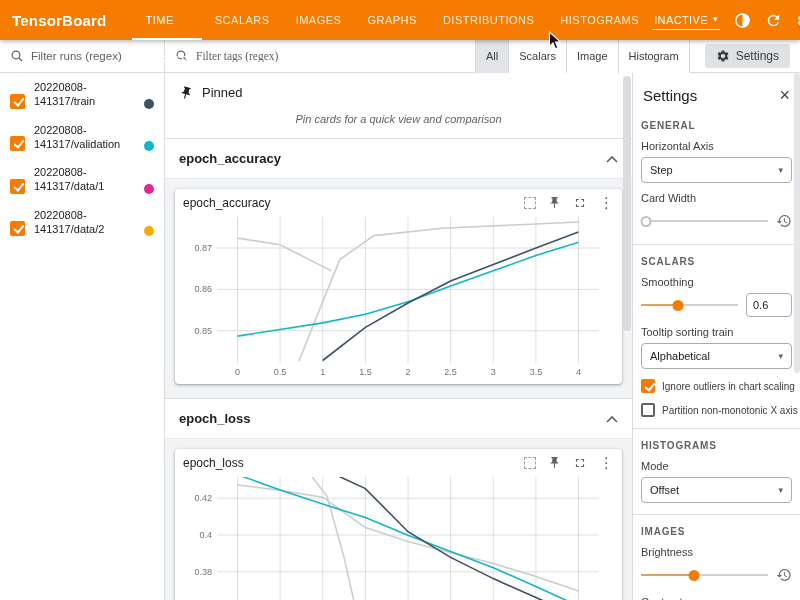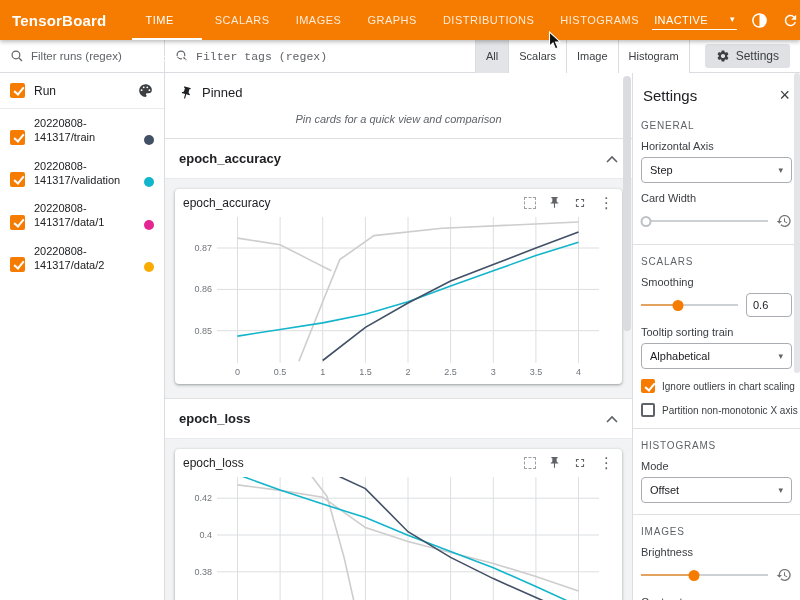--- a/index.html
+++ b/index.html
@@ -5,41 +5,41 @@
 *{box-sizing:border-box;margin:0;padding:0}
 html,body{width:800px;height:600px;overflow:hidden;font-family:"Liberation Sans","DejaVu Sans",sans-serif;background:#fff;color:#202124}
 .app{width:800px;height:600px;display:flex;flex-direction:column}
 
 .topbar{height:40px;flex:0 0 40px;background:#f57c00;display:flex;align-items:center;color:#fff;padding:0 12px;box-shadow:0 2px 4px rgba(0,0,0,.25);position:relative;z-index:6}
 .logo{font-size:15px;font-weight:700;margin-right:26px;letter-spacing:.2px}
 .tabs{display:flex;height:40px}
 .tab{font-size:11px;font-weight:500;letter-spacing:.5px;padding:0 13px;line-height:40px;color:rgba(255,255,255,.85);cursor:pointer}
 .tab.active{color:#fff;box-shadow:inset 0 -2px 0 #fff}
 .topbar-right{margin-left:auto;display:flex;align-items:center;gap:14px}
-.status{display:flex;align-items:center;gap:22px;font-size:11px;letter-spacing:.4px;border-bottom:1px solid rgba(255,255,255,.95);padding:3px 2px;cursor:pointer}
+.status{display:flex;align-items:center;gap:5px;font-size:11px;letter-spacing:.4px;border-bottom:1px solid rgba(255,255,255,.95);padding:3px 2px;cursor:pointer}
 .caret{font-size:9px;line-height:1}
 .ibtn{display:flex;align-items:center;cursor:pointer}
 
 .body{flex:1;display:flex;min-height:0}
 .sidebar{width:165px;flex:0 0 165px;border-right:1px solid #dadce0;display:flex;flex-direction:column;background:#fff}
 .searchrow{height:33px;flex:0 0 33px;display:flex;align-items:center;gap:7px;padding:0 10px;border-bottom:1px solid #dadce0}
 .searchrow input{border:0;outline:0;flex:1;font-size:11.5px;color:#202124;font-family:inherit;min-width:0}
 .searchrow input::placeholder{color:#5f6368}
 .runhead{display:flex;align-items:center;gap:9px;padding:9px 10px;border-bottom:1px solid #e8eaed;font-size:12px}
 .runrow{display:flex;align-items:flex-end;gap:9px;padding:7px 10px;font-size:11px;line-height:1.3;cursor:default}
 .runname{flex:1;min-width:0;word-break:break-word;color:#202124}
 .dot{width:10px;height:10px;border-radius:50%;flex:0 0 10px;margin-left:auto}
 .cb{width:15px;height:15px;border-radius:2px;flex:0 0 15px;position:relative;border:2px solid #5f6368;background:#fff;cursor:pointer}
 .cb.checked{border-color:#f57c00;background:#f57c00}
 .cb.checked::after{content:"";position:absolute;left:3.5px;top:0;width:4px;height:8px;border:solid #fff;border-width:0 2px 2px 0;transform:rotate(40deg)}
 .cb.small{width:14px;height:14px;flex:0 0 14px}
 
 .rightcol{flex:1;display:flex;flex-direction:column;min-width:0}
 .tagbar{height:33px;flex:0 0 33px;display:flex;align-items:center;gap:7px;padding:0 10px;border-bottom:1px solid #dadce0;background:#fff}
-.tagbar input{border:0;outline:0;flex:1;font-size:11.5px;font-family:Liberation Mono, monospace;min-width:0}
+.tagbar input{border:0;outline:0;flex:1;font-size:11.5px;font-family:Liberation Serif, serif;min-width:0}
 .tagbar input::placeholder{color:#5f6368}
 .chips{display:flex;border:1px solid #dadce0;border-radius:4px;overflow:hidden;flex:0 0 auto}
 .chip{font-size:11px;padding:20px 10px;color:#3c4043;border-left:1px solid #dadce0;cursor:pointer;background:#fff;white-space:nowrap}
 .chip:first-child{border-left:0}
 .chip.selected{background:#e2e4e7}
 .settingsbtn{display:flex;align-items:center;gap:6px;background:#dfe1e5;border-radius:3px;padding:5px 11px;font-size:12px;color:#3c4043;margin-left:8px;cursor:pointer;white-space:nowrap;flex:0 0 auto}
 .workrow{flex:1;display:flex;min-height:0}
 
 .main{flex:1;min-width:0;position:relative;overflow:hidden;background:#fff}
 .pinnedhead{display:flex;align-items:center;gap:9px;padding:12px 14px 4px;font-size:13px;font-weight:400;color:#202124}
@@ -54,21 +54,21 @@
 .kebab{font-size:15px;color:#5f6368;cursor:pointer;line-height:1}
 .fitbox{width:12px;height:12px;border:1px dashed #9aa0a6;display:block;cursor:pointer}
 .chart{display:block}
 .tk{font-size:9px;fill:#70757a;font-family:"Liberation Sans",sans-serif}
 .vthumb{position:absolute;top:3px;right:1px;width:8px;height:255px;background:#dadce0;border-radius:4px;cursor:pointer}
 
 .panel{width:168px;flex:0 0 168px;border-left:1px solid #dadce0;padding:0 8px 10px;overflow:hidden;position:relative;background:#fff}
 .panelhead{display:flex;align-items:center;justify-content:space-between;padding:13px 2px 10px}
 .panelhead .t{font-size:15px;color:#202124}
 .closex{font-size:18px;color:#3c4043;cursor:pointer;line-height:1}
-.ph{font-size:10px;font-weight:400;letter-spacing:.8px;color:#5f6368;margin:6px 0 2px}
+.ph{font-size:10px;font-weight:700;letter-spacing:.8px;color:#5f6368;margin:6px 0 2px}
 .pl{font-size:11px;color:#3c4043;margin:9px 0 5px}
 .psel{height:26px;border:1px solid #a9adb2;border-radius:4px;display:flex;align-items:center;justify-content:space-between;padding:0 8px;font-size:11px;cursor:pointer;background:#fff;color:#202124}
 .psel .caret{color:#5f6368}
 .srow{display:flex;align-items:center;gap:8px;height:24px;margin:3px 0 2px}
 .slider{flex:1;height:13px;position:relative;cursor:pointer}
 .slider::before{content:"";position:absolute;left:0;right:0;top:5.5px;height:2px;background:#cdd1d4}
 .sfill{position:absolute;top:5.5px;left:0;height:2px;background:rgba(245,124,0,.55)}
 .sthumb{position:absolute;top:1px;width:11px;height:11px;border-radius:50%;background:#f57c00;transform:translateX(-50%)}
 .sthumb.gray{background:#fff;border:2px solid #bdc1c6}
 .numbox{width:46px;height:24px;border:1px solid #a9adb2;border-radius:4px;font-size:11px;padding:0 6px;font-family:inherit;color:#202124;outline:0}
@@ -119,33 +119,20 @@
 
   <div class="body">
 
     <aside class="sidebar">
       <div class="searchrow">
         <svg width="14" height="14" viewBox="0 0 20 20">
             <circle cx="8.5" cy="8.5" r="5.5" fill="none" stroke="#5f6368" stroke-width="1.7"></circle>
             <line x1="12.8" y1="12.8" x2="17.2" y2="17.2" stroke="#5f6368" stroke-width="1.7"></line>
           </svg>
         <input placeholder="Filter runs (regex)" style="">
-      </div>
-      <div class="runhead">
-        <span class="cb checked"></span>
-        <span>Run</span>
-        <span class="ibtn" style="margin-left:auto">
-          <svg width="17" height="17" viewBox="0 0 24 24">
-              <path fill="#3c4043" d="M12 3a9 9 0 0 0 0 18c.83 0 1.5-.67 1.5-1.5 0-.39-.15-.74-.39-1.01-.23-.26-.38-.61-.38-.99 0-.83.67-1.5 1.5-1.5H16a5 5 0 0 0 5-5c0-4.42-4.03-8-9-8z"></path>
-              <circle cx="6.5" cy="11.5" r="1.3" fill="#fff"></circle>
-              <circle cx="9.5" cy="7.5" r="1.3" fill="#fff"></circle>
-              <circle cx="14.5" cy="7.5" r="1.3" fill="#fff"></circle>
-              <circle cx="17.5" cy="11.5" r="1.3" fill="#fff"></circle>
-            </svg>
-        </span>
       </div>
       <div class="runrow">
         <span class="cb checked"></span>
         <span class="runname">20220808-141317/train</span>
         <span class="dot" style="background: rgb(66, 80, 102);"></span>
       </div>
       <div class="runrow">
         <span class="cb checked"></span>
         <span class="runname">20220808-141317/validation</span>
         <span class="dot" style="background: rgb(18, 181, 203);"></span>

